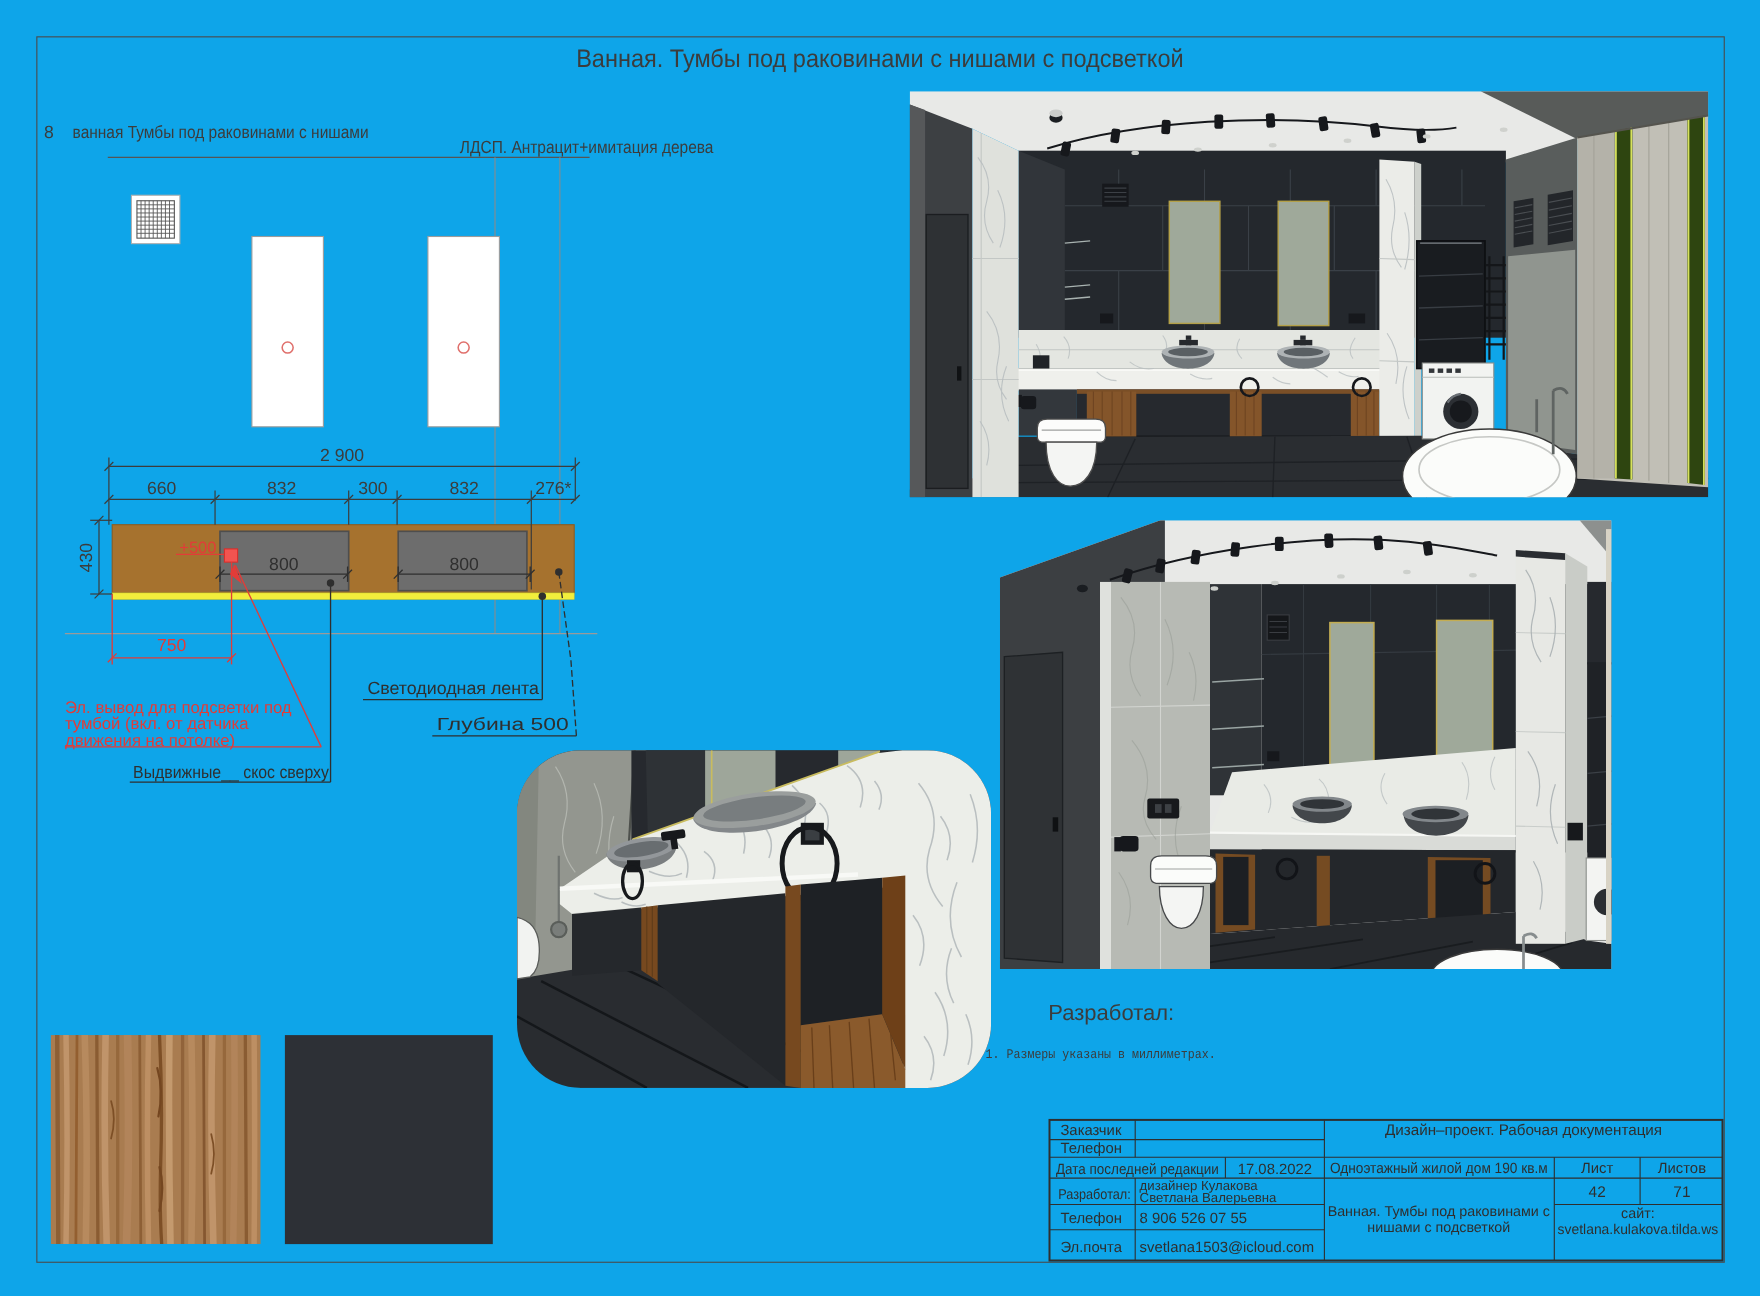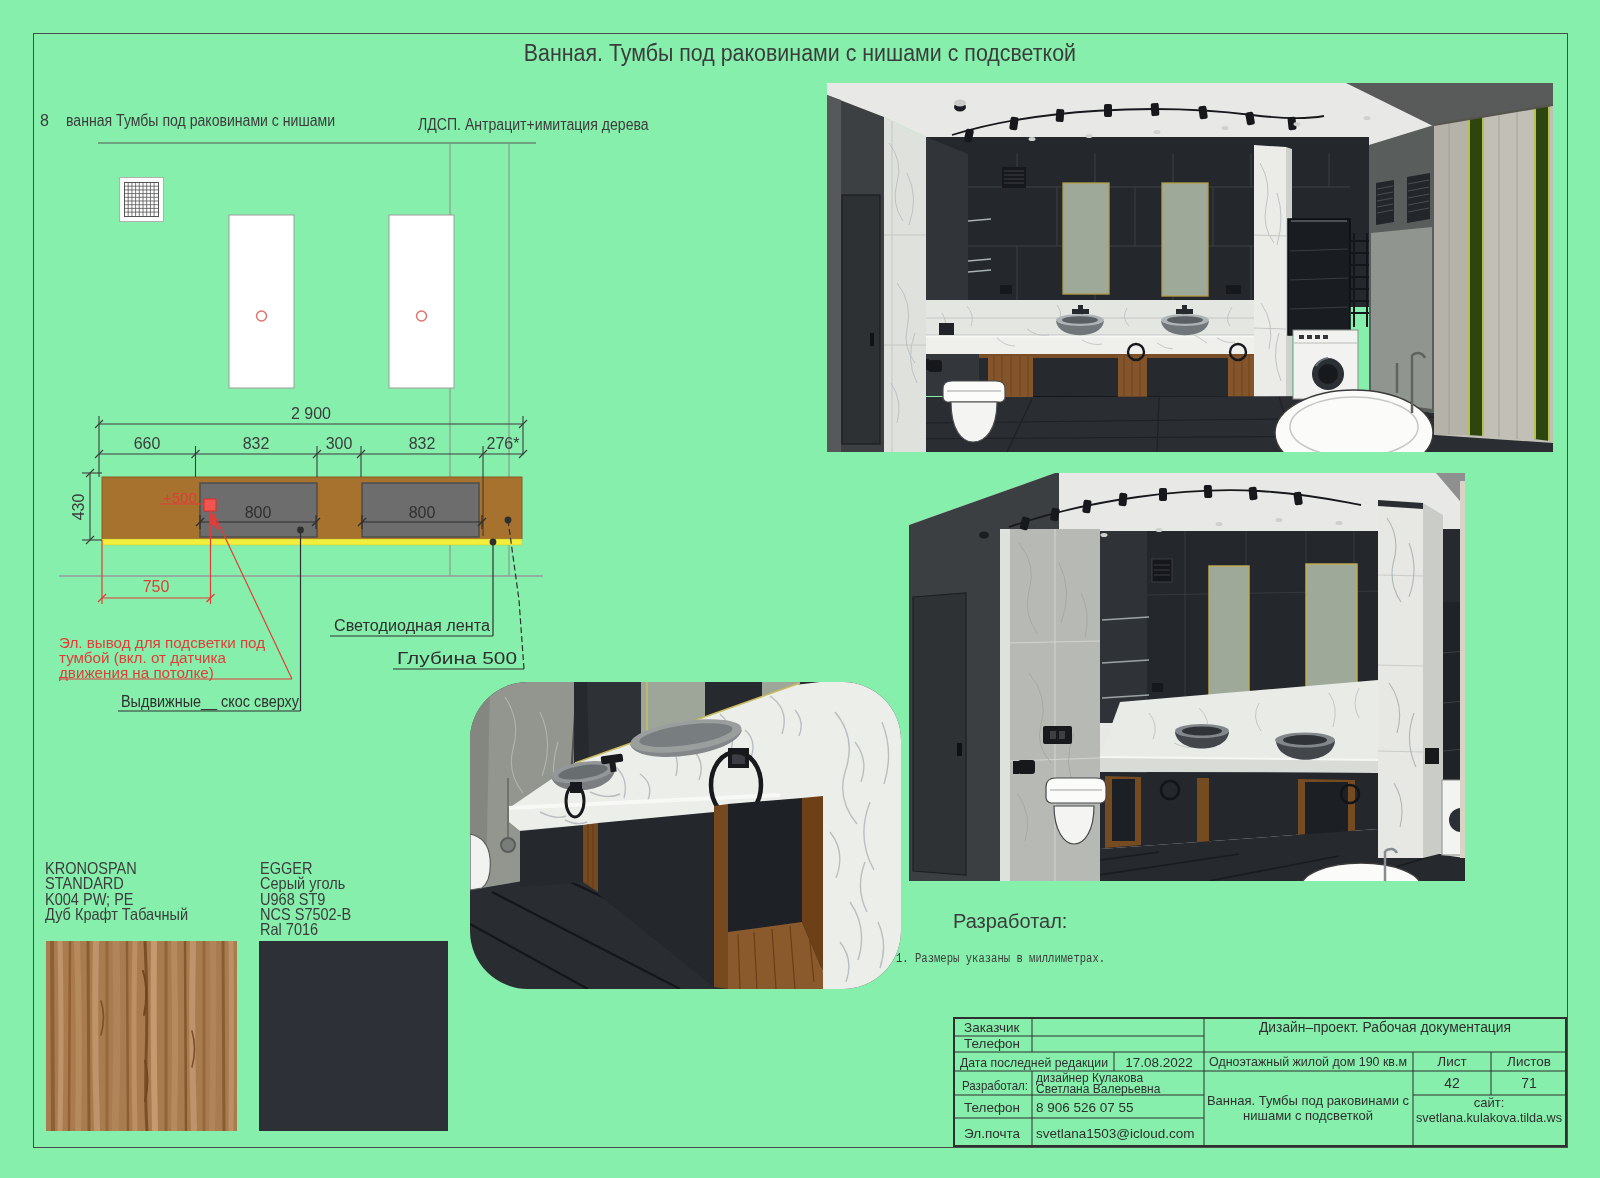--- a/index.html
+++ b/index.html
@@ -1,34 +1,34 @@
 <!DOCTYPE html>
 <html><head>
 <meta charset="utf-8">
 <style>
   html,body{margin:0;padding:0;background:#fff;}
-  .page{position:relative;width:1600px;height:1178px;background:#86efac;
+  .page{position:relative;width:1600px;height:1178px;background:#0ea5e9;
         font-family:"Liberation Sans",sans-serif;color:#3b3b3b;overflow:hidden;}
   .abs{position:absolute;}
   .t{position:absolute;white-space:nowrap;color:#3c3c3c;}
   .cond{transform:scaleX(0.88);transform-origin:0 50%;display:inline-block;}
 </style>
 </head>
 <body>
 <div class="page">
 
 <div class="abs" style="left:33px;top:33px;width:1533px;height:1113px;border:1.5px solid #4a4a4a;"></div>
 
 <div class="t" style="left:0;top:40px;width:1600px;text-align:center;font-size:23px;"><span style="display:inline-block;transform:scaleX(0.93);">Ванная. Тумбы под раковинами с нишами с подсветкой</span></div>
 
 <div class="t" style="left:40px;top:112px;font-size:16px;">8</div>
 
 <div class="t" style="left:66px;top:112px;font-size:16px;"><span class="cond">ванная  Тумбы под раковинами с нишами</span></div>
 
-<div class="t" style="left:418px;top:116px;font-size:16px;text-align:right;"><span class="cond">ЛДСП.  Антрацит+имитация дерева</span></div>
+<div class="t" style="left:418px;top:126px;font-size:16px;text-align:right;"><span class="cond">ЛДСП.  Антрацит+имитация дерева</span></div>
 
 <svg class="abs" style="left:0;top:0;" width="760" height="760" viewBox="0 0 760 760">
 
   <line x1="98" y1="143" x2="536" y2="143" stroke="#555555" stroke-width="1.2"></line>
 
   <line x1="450" y1="143" x2="450" y2="576" stroke="#8b8b8b" stroke-width="1"></line>
 
   <line x1="509" y1="143" x2="509" y2="576" stroke="#8b8b8b" stroke-width="1"></line>
 
   <line x1="59" y1="576" x2="543" y2="576" stroke="#9a9a9a" stroke-width="1.3"></line>
@@ -167,23 +167,21 @@
   </g>
 
   <g>
     <circle cx="508" cy="520" r="3.4" fill="#2f2f2f"></circle>
     <path d="M508,520 L519,600 L524,669" fill="none" stroke="#2f2f2f" stroke-width="1.2" stroke-dasharray="6,3"></path>
     <line x1="393" y1="669" x2="524" y2="669" stroke="#2f2f2f" stroke-width="1.2"></line>
     <text x="397" y="664" font-size="16" fill="#2f2f2f" textLength="120" lengthAdjust="spacingAndGlyphs">Глубина 500</text>
   </g>
 </svg>
 
-<div class="t" style="left:45px;top:861px;font-size:16.5px;line-height:15.3px;"><span class="cond">KRONOSPAN<br>STANDARD<br>K004 PW; PE<br>Дуб Крафт Табачный</span></div>
-
-<div class="t" style="left:260px;top:861px;font-size:16.5px;line-height:15.3px;"><span class="cond">EGGER<br>Серый уголь<br>U968 ST9<br>NCS S7502-B<br>Ral 7016</span></div>
+
 
 <svg class="abs" style="left:46px;top:941px;" width="191" height="190" viewBox="0 0 191 190">
   <rect width="191" height="190" fill="#a97c50"></rect>
   <g fill="none" stroke-linecap="round">
     <path d="M6,0 l1,190" stroke="#8d5f35" stroke-width="4"></path>
     <path d="M14,0 q2,95 0,190" stroke="#c0946a" stroke-width="5"></path>
     <path d="M24,0 l-1,190" stroke="#935f30" stroke-width="2.5"></path>
     <path d="M31,0 q3,90 1,190" stroke="#b78a5e" stroke-width="6"></path>
     <path d="M42,0 l1,190" stroke="#8a5c32" stroke-width="3"></path>
     <path d="M50,0 q-2,95 1,190" stroke="#c0946a" stroke-width="6"></path>

